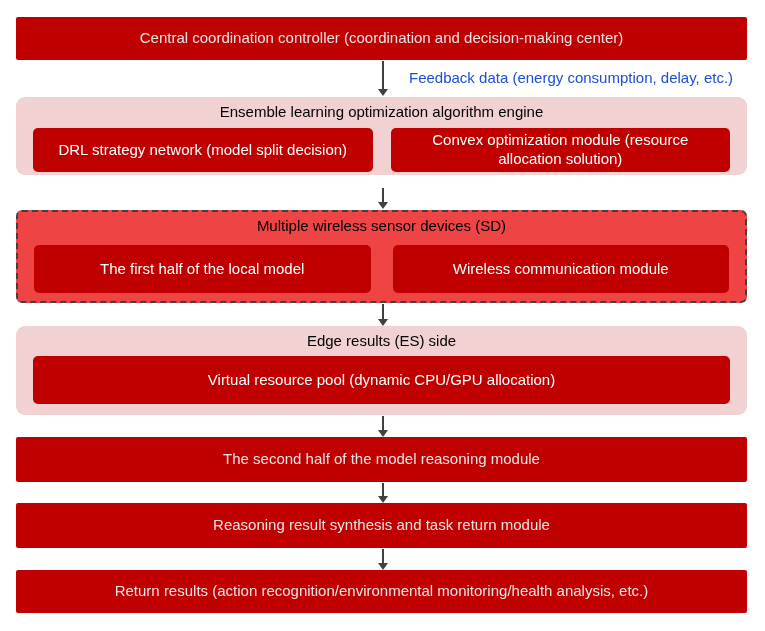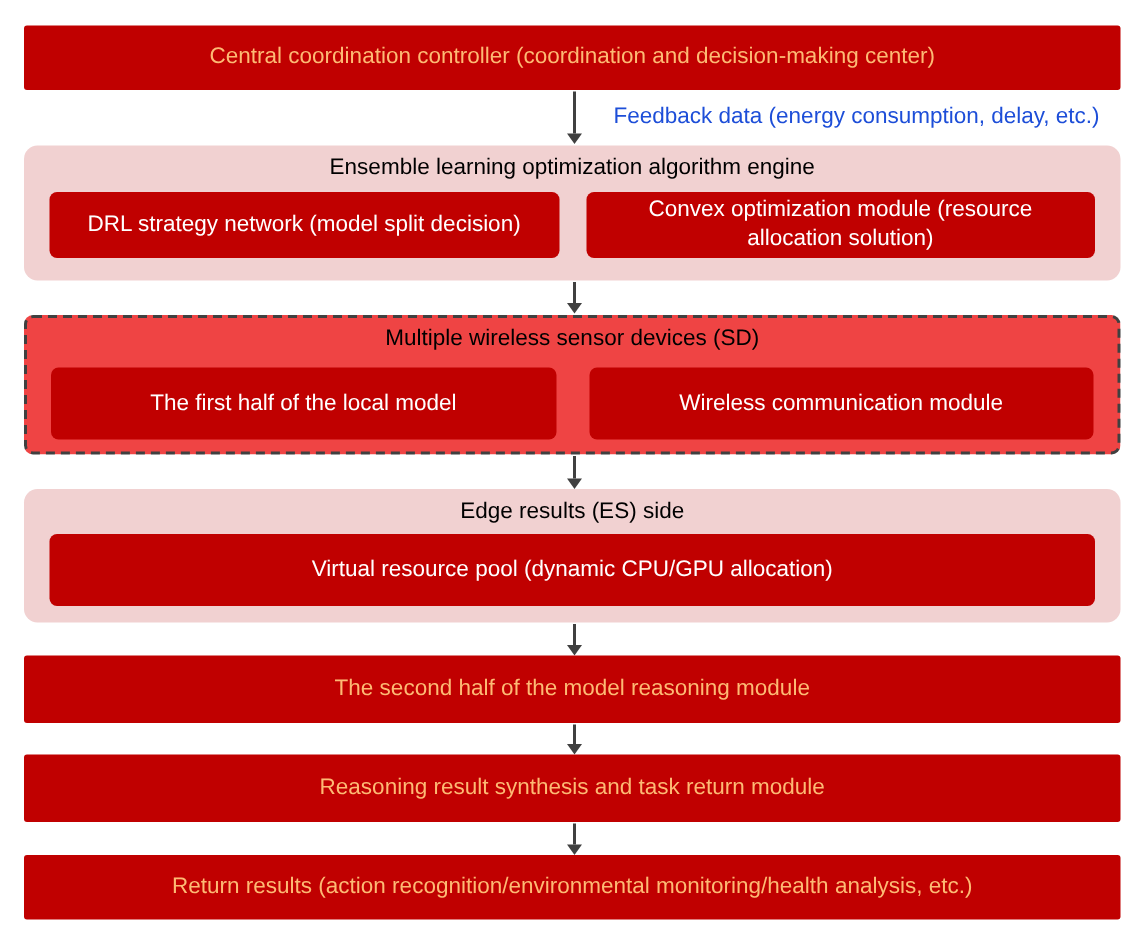--- a/index.html
+++ b/index.html
@@ -8,21 +8,21 @@
     position: relative;
     width: 765px;
     height: 631px;
     background: #ffffff;
     font-family: "Liberation Sans", "DejaVu Sans", sans-serif;
     overflow: hidden;
   }
   .red-box {
     position: absolute;
     background: #C00000;
-    color: #fdba74;
+    color: #e5e5e5;
     display: flex;
     align-items: center;
     justify-content: center;
     text-align: center;
     font-size: 15px;
     line-height: 1.25;
     border-radius: 2px;
     padding: 0 12px;
   }
   .full-w { left: 16px; width: 731px; }
@@ -100,21 +100,21 @@
 
 <div class="canvas">
 
   <div class="red-box full-w" style="top:17px; height:43px;">
     <span>Central coordination controller (coordination and decision-making center)</span>
   </div>
 
   <div class="v-arrow" style="top:61px; height:28px;"></div>
   <div class="flow-label">Feedback data (energy consumption, delay, etc.)</div>
 
-  <div class="group pink" style="top:97px; height:90px;">
+  <div class="group pink" style="top:97px; height:78px;">
     <div class="group-title" style="top:6px;">Ensemble learning optimization algorithm engine</div>
     <div class="module-row" style="top:31px; height:44px; gap:18px;">
       <div class="module">
         <span>DRL strategy network (model split decision)</span>
       </div>
       <div class="module">
         <span>Convex optimization module (resource allocation solution)</span>
       </div>
     </div>
   </div>

